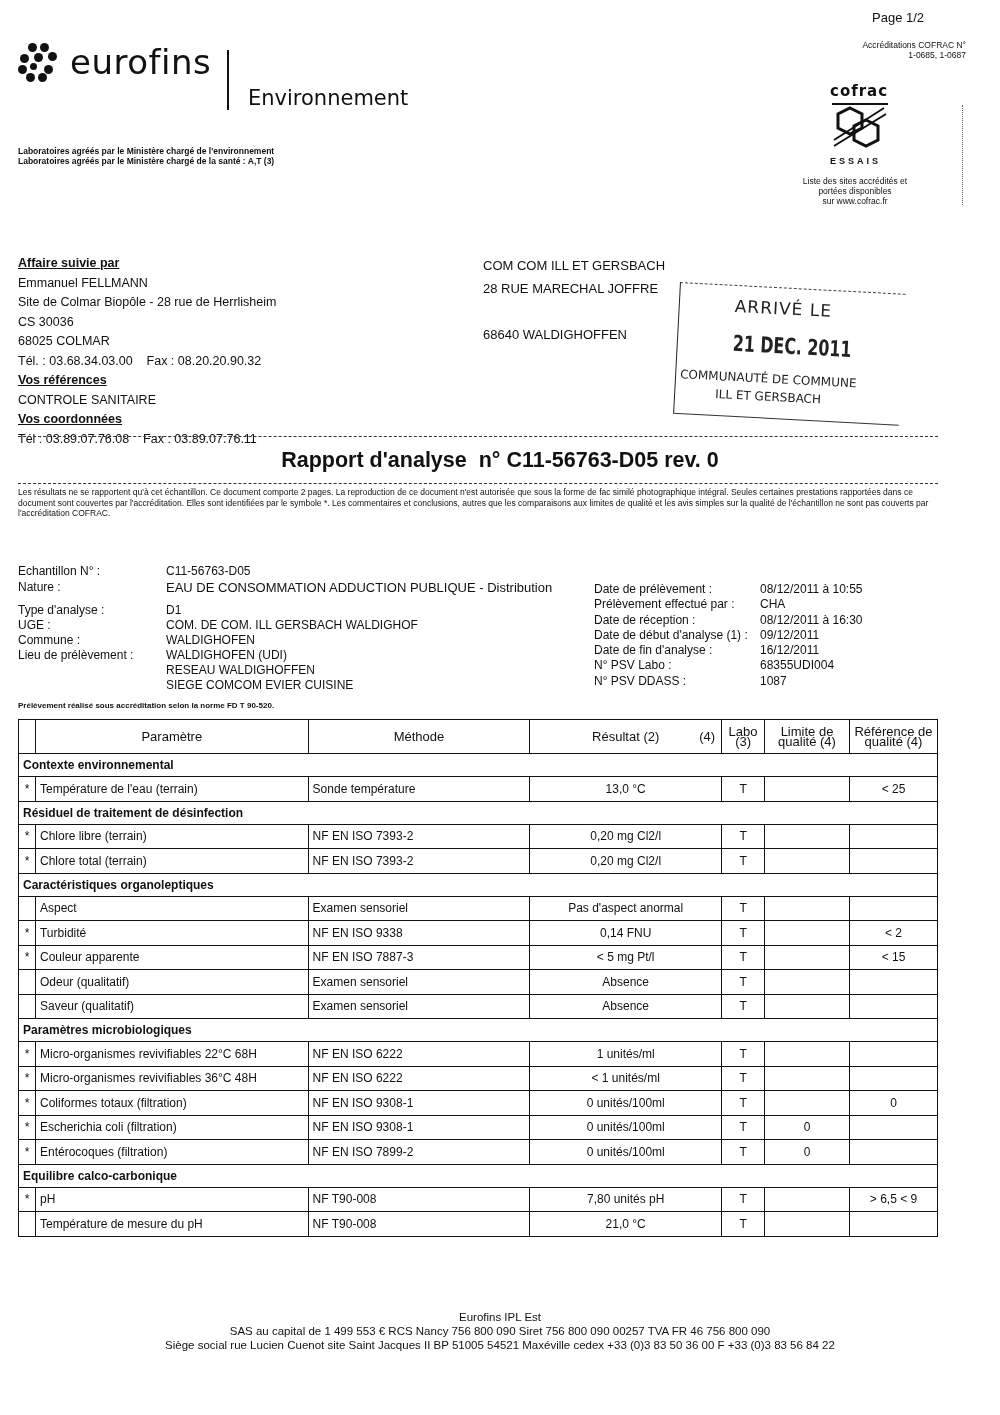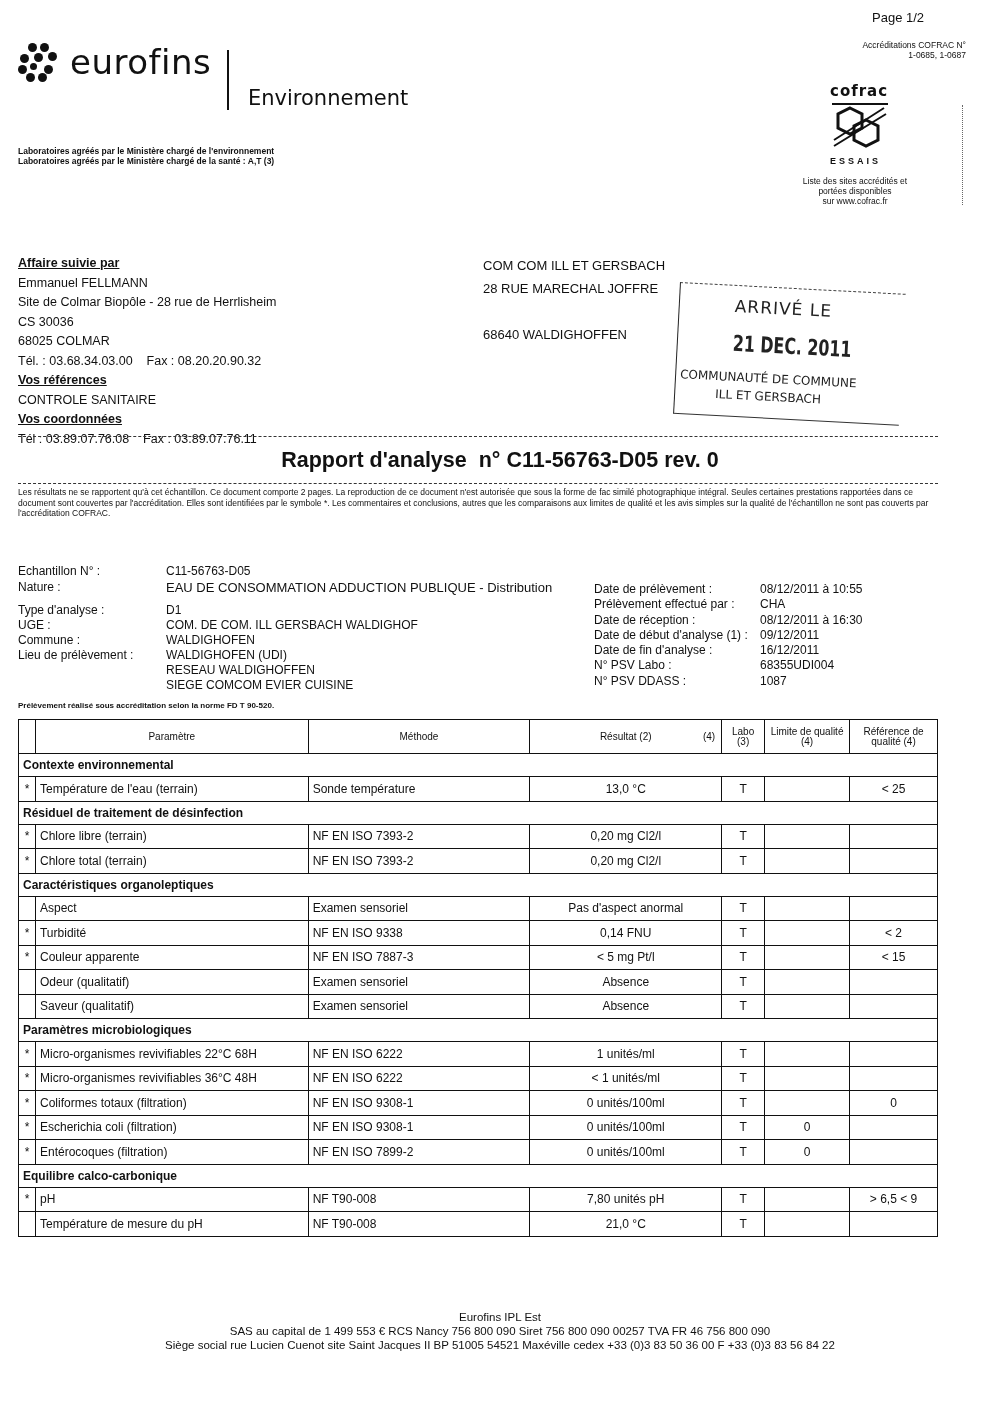--- a/index.html
+++ b/index.html
@@ -32,21 +32,21 @@
   .info-l { left:18px; top:540px; font-size:12px; line-height:15px;margin-top:24px; }
   .info-l .row { display:flex; }
   .info-l .lbl { width:148px; }
   .info-l .val { font-weight:normal; }
   .info-r { left:594px; top:582px; font-size:12px; line-height:15.3px; }
   .info-r .row { display:flex; }
   .info-r .lbl { width:166px; }
   .prel-note { left:18px; top:701px; font-size:8px; font-weight:bold; }
   table.res { position:absolute; left:18px; top:719px; width:920px; border-collapse:collapse; font-size:12px; }
   table.res td, table.res th { border:1px solid #111; padding:0 4px; height:23.5px; }
-  table.res th { font-size:10px; font-weight:normal; height:33px; line-height:10px; }
+  table.res th { font-size:13px; font-weight:normal; height:33px; line-height:10px; }
   table.res td.sec { font-weight:bold; border-left:1px solid #111; border-right:1px solid #111; height:22px; }
   table.res td.star { width:9px; text-align:center; padding:0 2px; }
   table.res td.c { text-align:center; }
   .footer { left:0; width:1000px; top:1310px; text-align:center; font-size:11.5px; line-height:14px; }
   .scan-mark { left:962px; top:105px; height:100px; border-left:1px dotted #666; }
 </style>
 </head>
 <body>
 
 <div class="abs page-num">Page 1/2</div>

